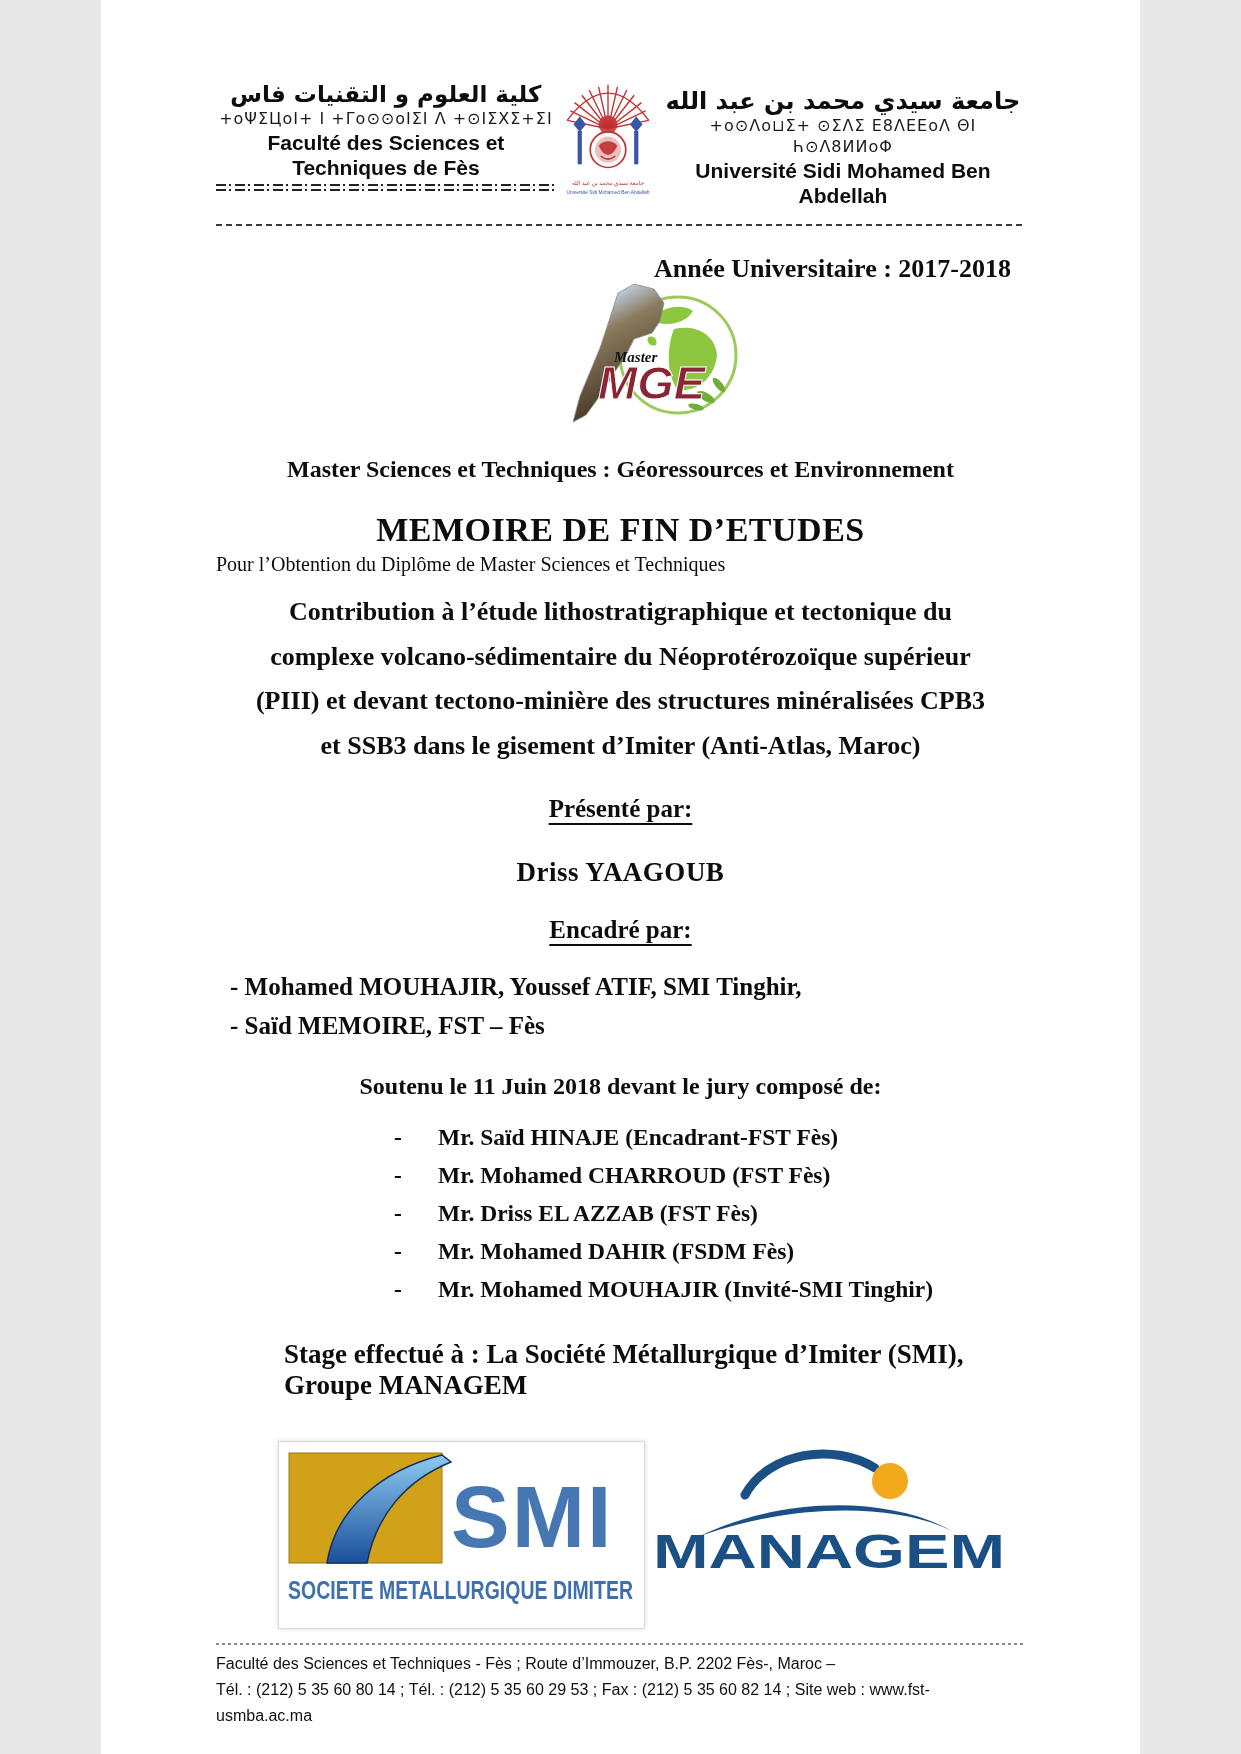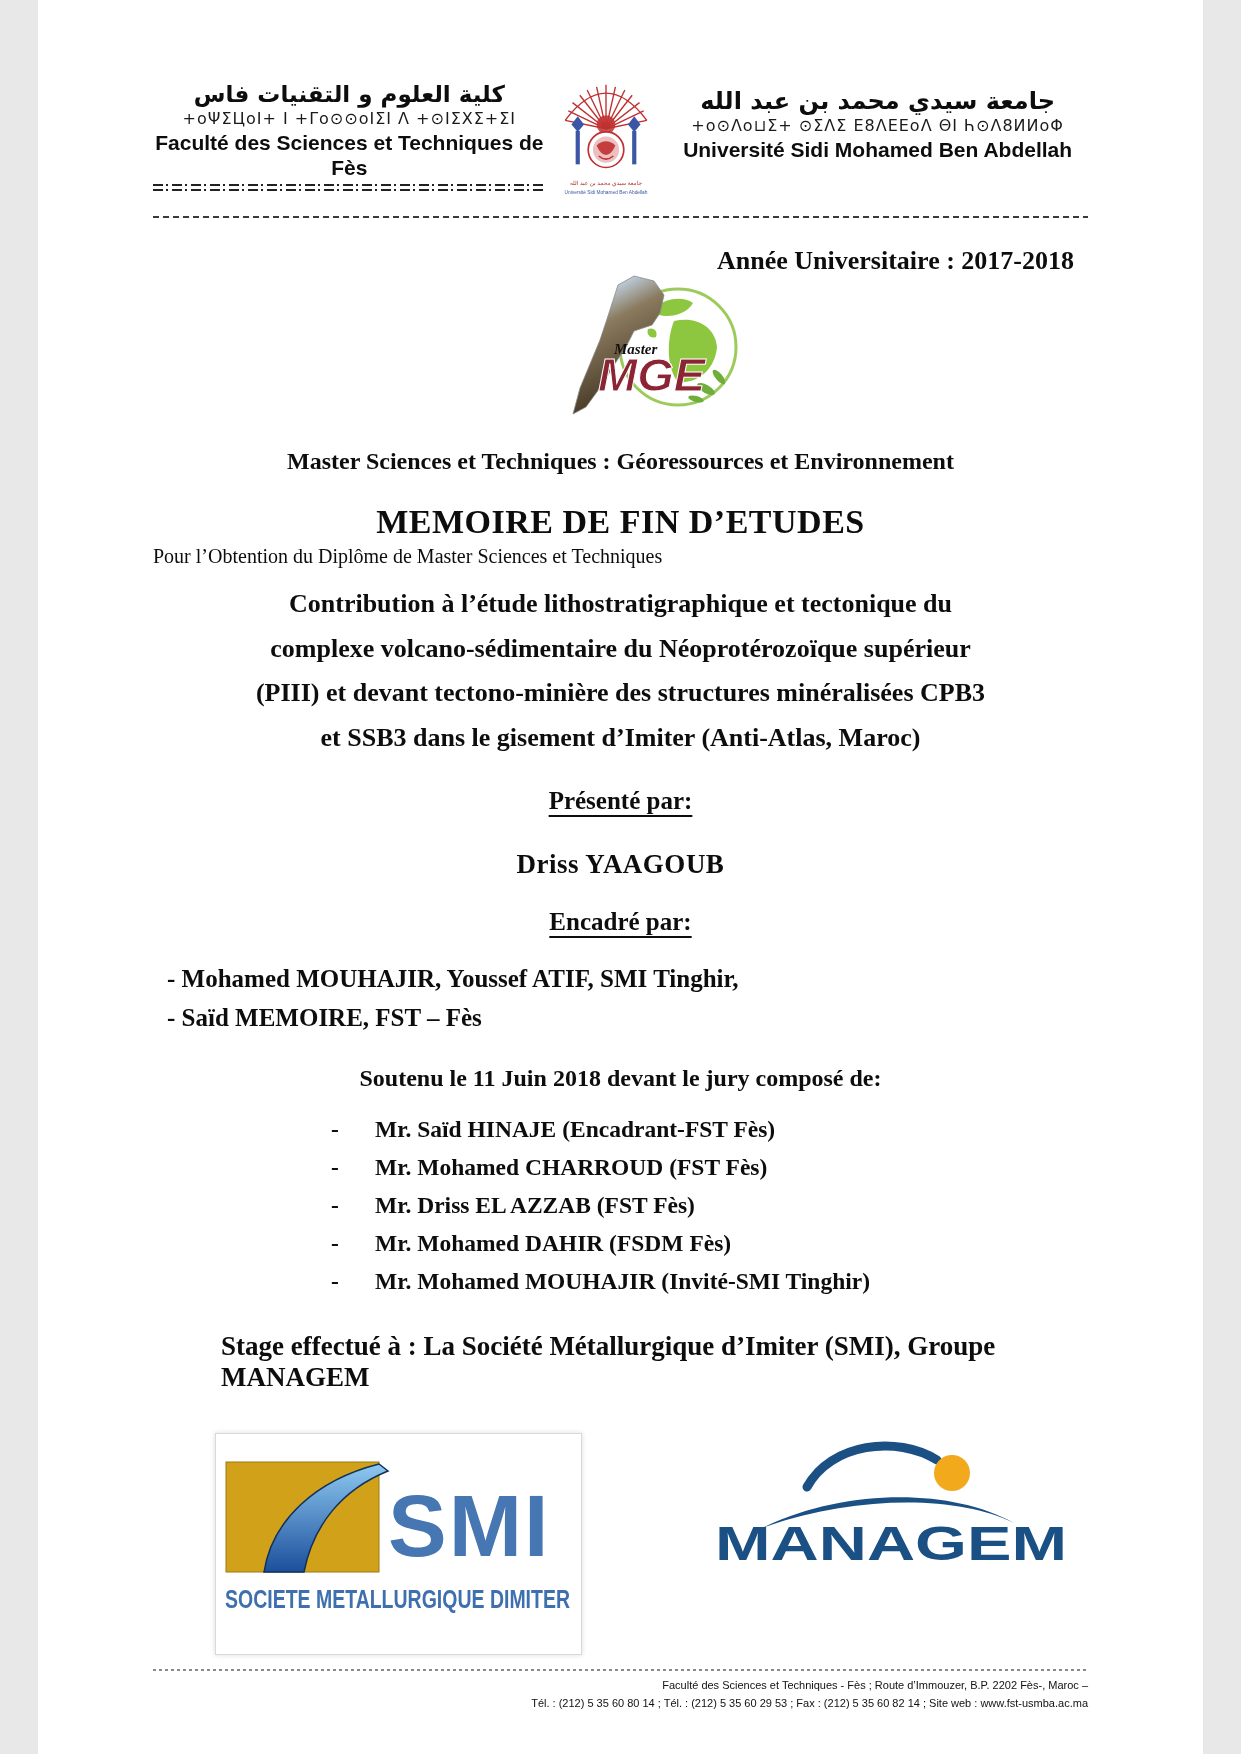--- a/index.html
+++ b/index.html
@@ -1,18 +1,18 @@
 <!DOCTYPE html>
 <html><head>
 <meta charset="utf-8">
 <style>
   * { margin:0; padding:0; box-sizing:border-box; }
   html,body { background:#e8e8e8; }
   .page {
-    width:1165px; height:1754px; margin:0 auto; background:#ffffff;
+    width:1039px; height:1754px; margin:0 auto; background:#ffffff;
     padding:68px 115px 20px; overflow:hidden; color:#0d0d0d;
     font-family:"Liberation Serif", serif; position:relative;
   }
   
   .hdr { display:flex; align-items:flex-start; }
   .h-left  { width:42%; text-align:center; padding-top:12px; }
   .h-center{ width:13%; display:flex; justify-content:center; }
   .h-right { width:45%; text-align:center; padding-top:18px; }
   .ar-line  { font-family:"DejaVu Sans", sans-serif; font-weight:bold; font-size:23px; line-height:1.25; direction:rtl; }
   .tif-line { font-family:"DejaVu Sans", sans-serif; font-size:16px; letter-spacing:1px; line-height:1.3; color:#1a1a1a; }
@@ -35,25 +35,25 @@
   .author { margin-top:34px; text-align:center; font-size:27px; font-weight:bold; letter-spacing:.5px; }
   .encadre { margin-top:28px; text-align:center; font-size:25px; font-weight:bold; }
   .supervisors { margin-top:24px; margin-left:14px; font-size:25px; font-weight:bold; line-height:1.55; }
   .defense { margin-top:28px; text-align:center; font-size:24px; font-weight:bold; }
   .jury { margin-top:24px; margin-left:178px; list-style:none; }
   .jury li { display:flex; font-size:23.5px; font-weight:bold; margin-bottom:11px; }
   .jury .bullet { width:44px; }
   .stage { margin-top:36px; margin-left:68px; font-size:27px; font-weight:bold; }
   
   .logos { margin-top:40px; display:flex; justify-content:space-between; align-items:flex-start; padding:0 14px 0 62px; }
-  .smi-box { background:#fff; border:1px solid #d9d9d9; box-shadow:0 0 5px rgba(0,0,0,.14); padding:24px 4px; }
+  .smi-box { background:#fff; border:1px solid #d9d9d9; box-shadow:0 0 5px rgba(0,0,0,.14); padding:7px 4px; }
   
   .foot-divider { height:2px; margin-top:14px;
     background:repeating-linear-gradient(90deg,#8a8a8a 0 3px,transparent 3px 6px); }
-  .footer { margin-top:6px; text-align:right; font-family:"Liberation Sans", sans-serif; font-size:11px; line-height:1.6; color:#111; }
+  .footer { margin-top:6px; text-align:left; font-family:"Liberation Sans", sans-serif; font-size:16px; line-height:1.6; color:#111; }
 </style>
 </head>
 <body>
 
 <div class="page">
 
   <div class="hdr">
     <div class="h-left">
       <div class="ar-line">كلية العلوم و التقنيات فاس</div>
       <div class="tif-line">+oΨΣЦoI+ I +Γo⊙⊙oIΣI Λ +⊙IΣΧΣ+ΣI</div>

